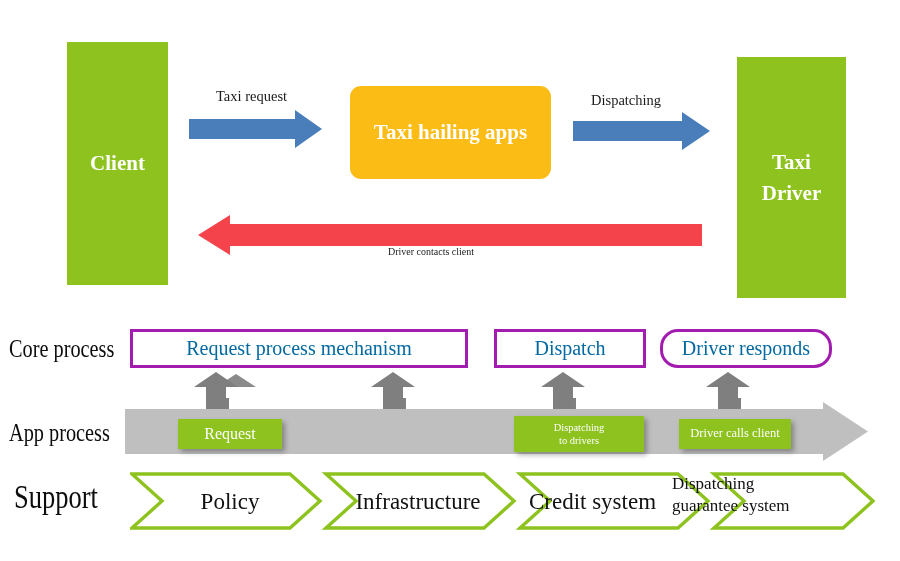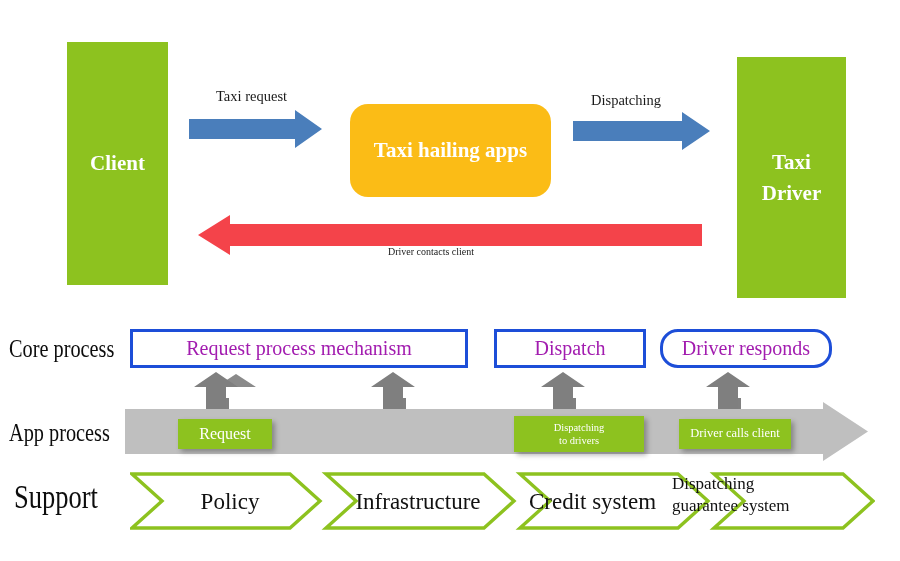--- a/index.html
+++ b/index.html
@@ -24,25 +24,24 @@
     font-weight:bold;
     font-family:"Liberation Serif", serif;
     line-height:1.45;
   }
   #client-block{left:67px;top:42px;width:101px;height:243px;font-size:21px;}
   #driver-block{left:737px;top:57px;width:109px;height:241px;font-size:21px;}
 
   #apps-block{
     left:350px;top:86px;width:201px;height:93px;
     background:#FBBC16;color:#FFFFFF;
-    border-radius:18px;
+    border-radius:11px;
     display:flex;align-items:center;justify-content:center;
     font-size:21px;font-weight:bold;
     font-family:"Liberation Serif", serif;
-    margin-top:18px;
   }
 
   
   .arrow-label{
     font-family:"Liberation Serif", serif;
     font-size:14.5px;color:#1a1a1a;white-space:nowrap;
   }
   #taxi-request-label{left:216px;top:88px;}
   #dispatching-label{left:591px;top:92px;}
   #driver-contacts-label{left:388px;top:246px;font-size:10px;}
@@ -58,45 +57,45 @@
     transform:scaleX(0.78);
     transform-origin:left center;
     white-space:nowrap;
   }
   #core-process-label{left:9px;top:334px;font-size:26px;}
   #app-process-label{left:9px;top:418px;font-size:26px;}
   #support-label{left:14px;top:478px;font-size:34px;}
 
   
   .core-box{
-    border:3px solid #1d4ed8;
+    border:3px solid #a21caf;
     background:#ffffff;
     display:flex;align-items:center;justify-content:center;
     font-family:"Liberation Serif", serif;
-    font-size:20px;color:#a21caf;
+    font-size:20px;color:#0369a1;
     height:39px;top:329px;
   }
   #core-box-0{left:130px;width:338px;}
   #core-box-1{left:494px;width:152px;}
   #core-box-2{left:660px;width:172px;border-radius:18px;}
 
   
   #app-bar-svg{position:absolute;left:125px;top:398px;width:750px;height:72px;}
 
   .app-chip{
     background:#8DC21F;
     color:#ffffff;
     display:flex;align-items:center;justify-content:center;
     text-align:center;
     font-family:"Liberation Serif", serif;
     box-shadow:3px 3px 5px rgba(0,0,0,0.30);
     line-height:1.25;
     top:419px;height:30px;
   }
-  #app-chip-0{left:178px;width:94px;font-size:16px;}
+  #app-chip-0{left:178px;width:104px;font-size:16px;}
   #app-chip-1{left:352px;width:112px;font-size:16px;}
   #app-chip-2{left:514px;width:130px;font-size:10.5px;top:416px;height:36px;}
   #app-chip-3{left:679px;width:112px;font-size:12.5px;}
 
   
   #support-svg{position:absolute;left:130px;top:470px;width:745px;height:62px;}
   .chev-label{
     position:absolute;
     font-family:"Liberation Serif", serif;
     color:#111111;

